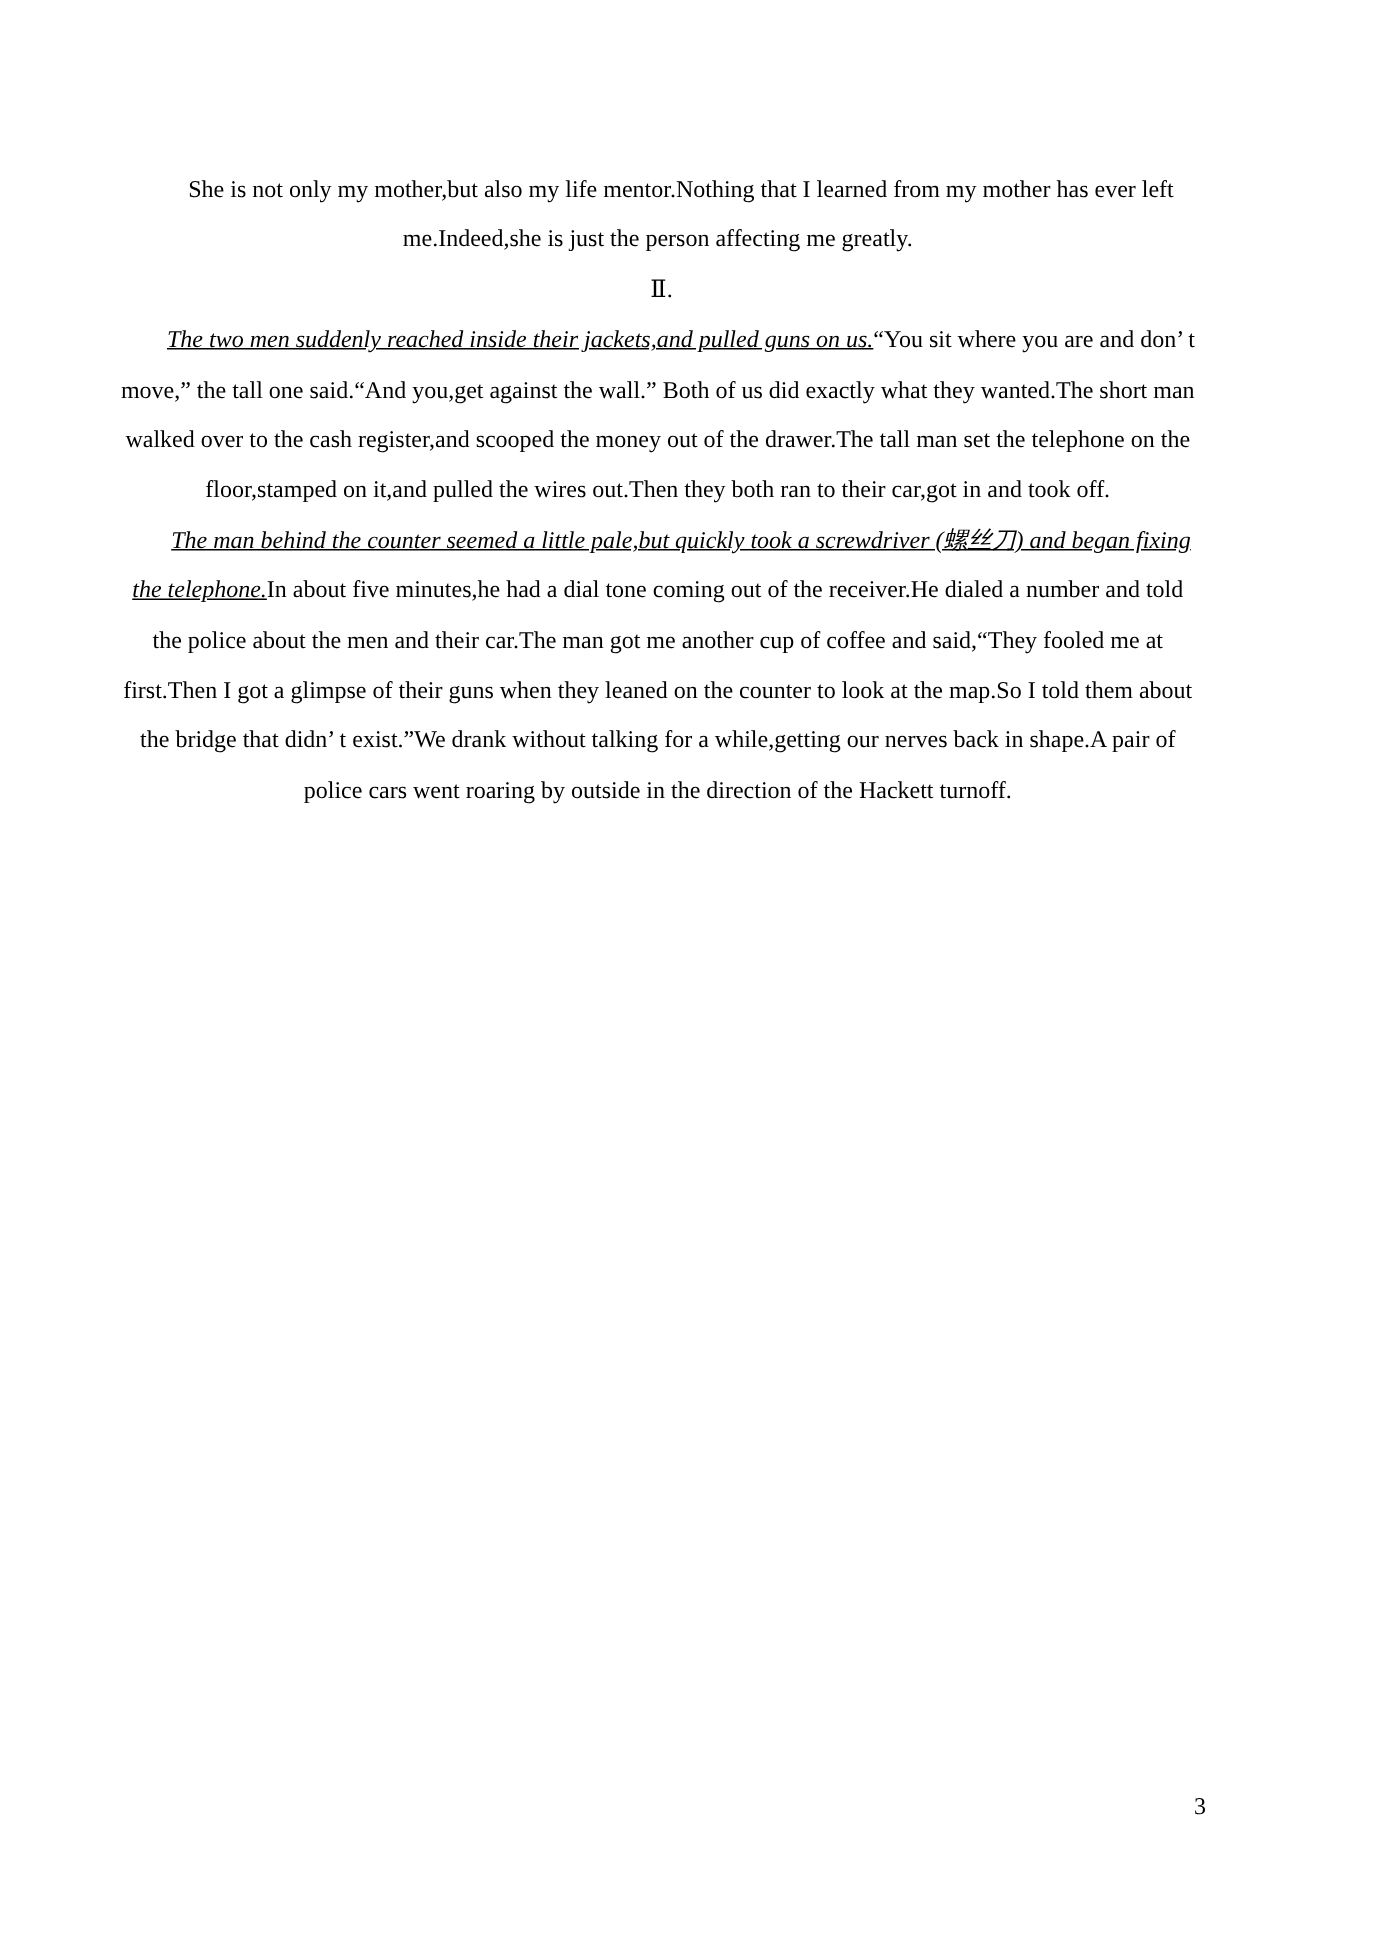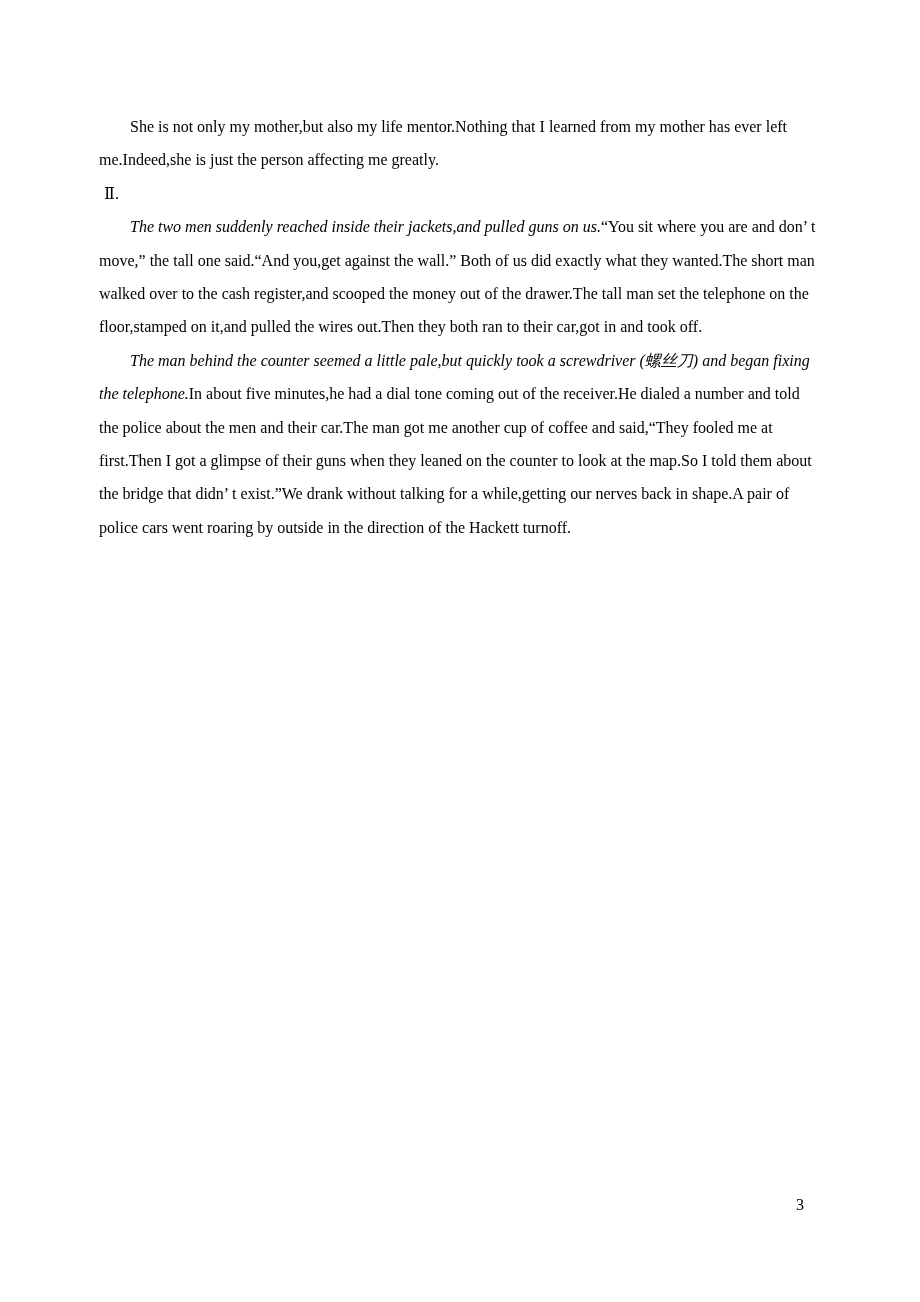--- a/index.html
+++ b/index.html
@@ -13,35 +13,36 @@
     height: 1302px;
     background: #ffffff;
     color: #000000;
     font-family: "Liberation Serif", "DejaVu Serif", serif;
     font-size: 16px;
     line-height: 33.4px;
     overflow: hidden;
   }
   .content {
     position: absolute;
-    left: 99px;
+    left: 79px;
     top: 110px;
     width: 719px;
-    text-align: left;
+    text-align: center;
   }
   .content p {
     margin: 0;
     padding: 0;
     text-indent: 31px;
   }
   .content p.section-line {
     text-indent: 5px;
   }
   .italic {
     font-style: italic;
+    text-decoration: underline;
   }
   .page-number {
     position: absolute;
     left: 796px;
     top: 1193px;
     font-size: 16px;
     line-height: 24px;
   }
 </style>
 </head>

